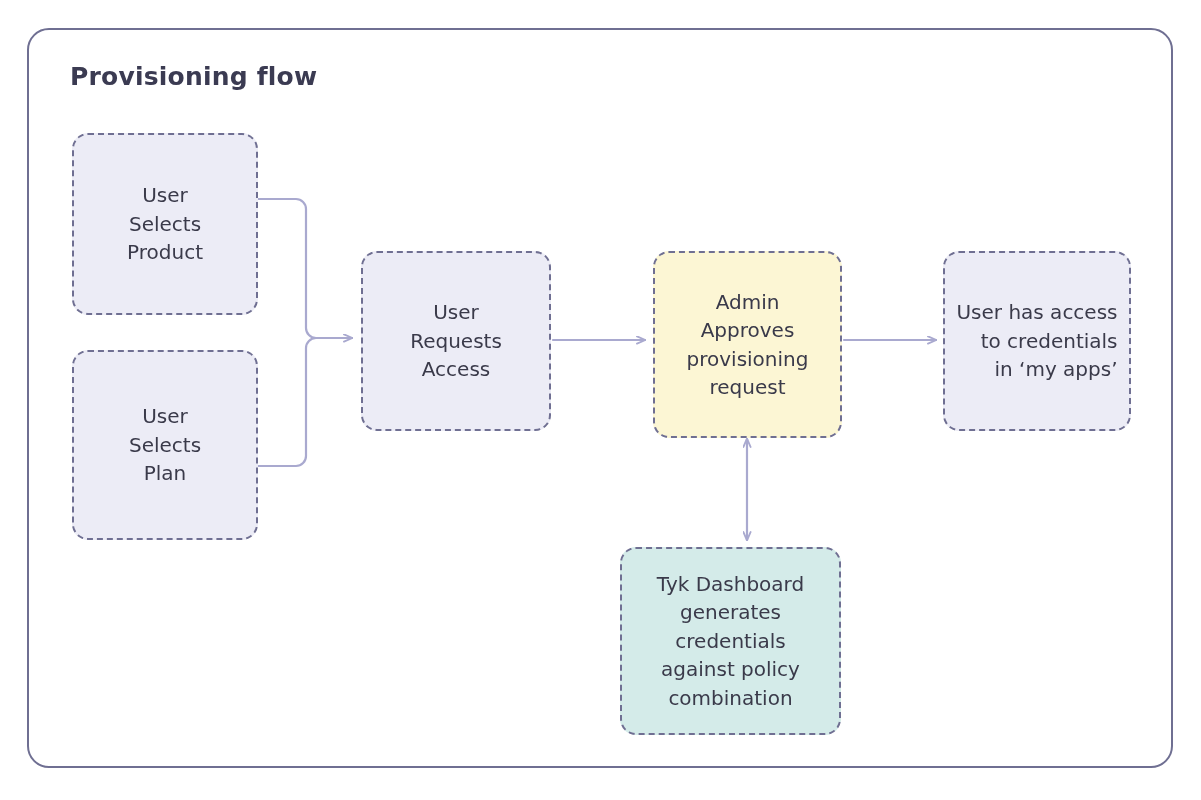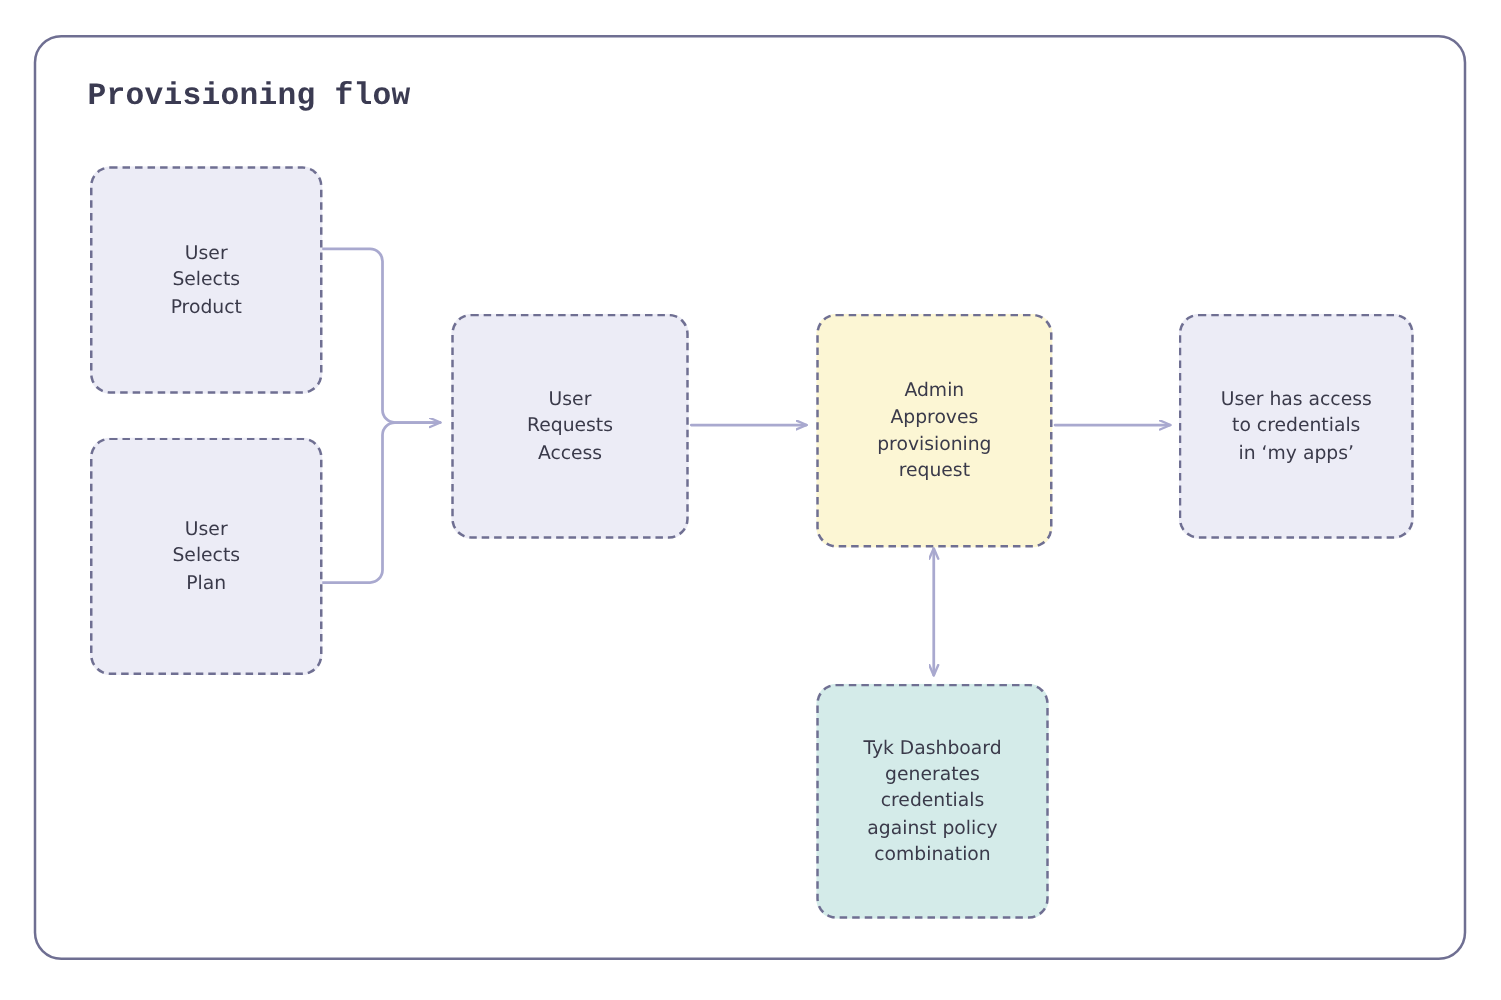--- a/index.html
+++ b/index.html
@@ -35,62 +35,61 @@
   
   .diagram-title {
     position: absolute;
     left: 70px;
     top: 62px;
     font-size: 25px;
     font-weight: 700;
     color: #3b3b52;
     letter-spacing: 0.2px;
     white-space: nowrap;
-    font-family: Liberation Mono, monospace;
   }
   
   #edges {
     position: absolute;
     left: 0;
     top: 0;
     width: 1201px;
     height: 800px;
     pointer-events: none;
   }
   
   .node {
     position: absolute;
     box-sizing: border-box;
     border-radius: 16px;
     display: flex;
     align-items: center;
     justify-content: center;
     text-align: center;
     color: #3a3a4a;
-    font-size: 15px;
+    font-size: 20px;
     line-height: 1.42;
     padding: 6px 10px;
     
     border: 2.5px dashed #6f6f92;
   }
   .node .node-label {
     display: block;
     white-space: pre-line;
   }
   .fill-lavender { background: #ececf6; }
   .fill-yellow   { background: #fcf6d4; }
   .fill-teal     { background: #d4ebe9; }
 
   
   #node-select-product { left: 72px;  top: 133px; width: 186px; height: 182px; }
   #node-select-plan    { left: 72px;  top: 350px; width: 186px; height: 190px; }
   #node-request-access { left: 361px; top: 251px; width: 190px; height: 180px; }
   #node-admin-approves { left: 653px; top: 251px; width: 189px; height: 187px; }
-  #node-user-access    { left: 943px; top: 251px; width: 188px; height: 180px; }
-  #node-tyk-dashboard  { left: 653px; top: 547px; width: 186px; height: 188px; }
+  #node-user-access    { left: 943px; top: 251px; width: 188px; height: 180px; text-align: right; }
+  #node-tyk-dashboard  { left: 620px; top: 547px; width: 221px; height: 188px; }
 </style>
 </head>
 <body>
 
 <div id="canvas">
 
   <div class="frame"></div>
 
   <div class="diagram-title">Provisioning flow</div>
 

